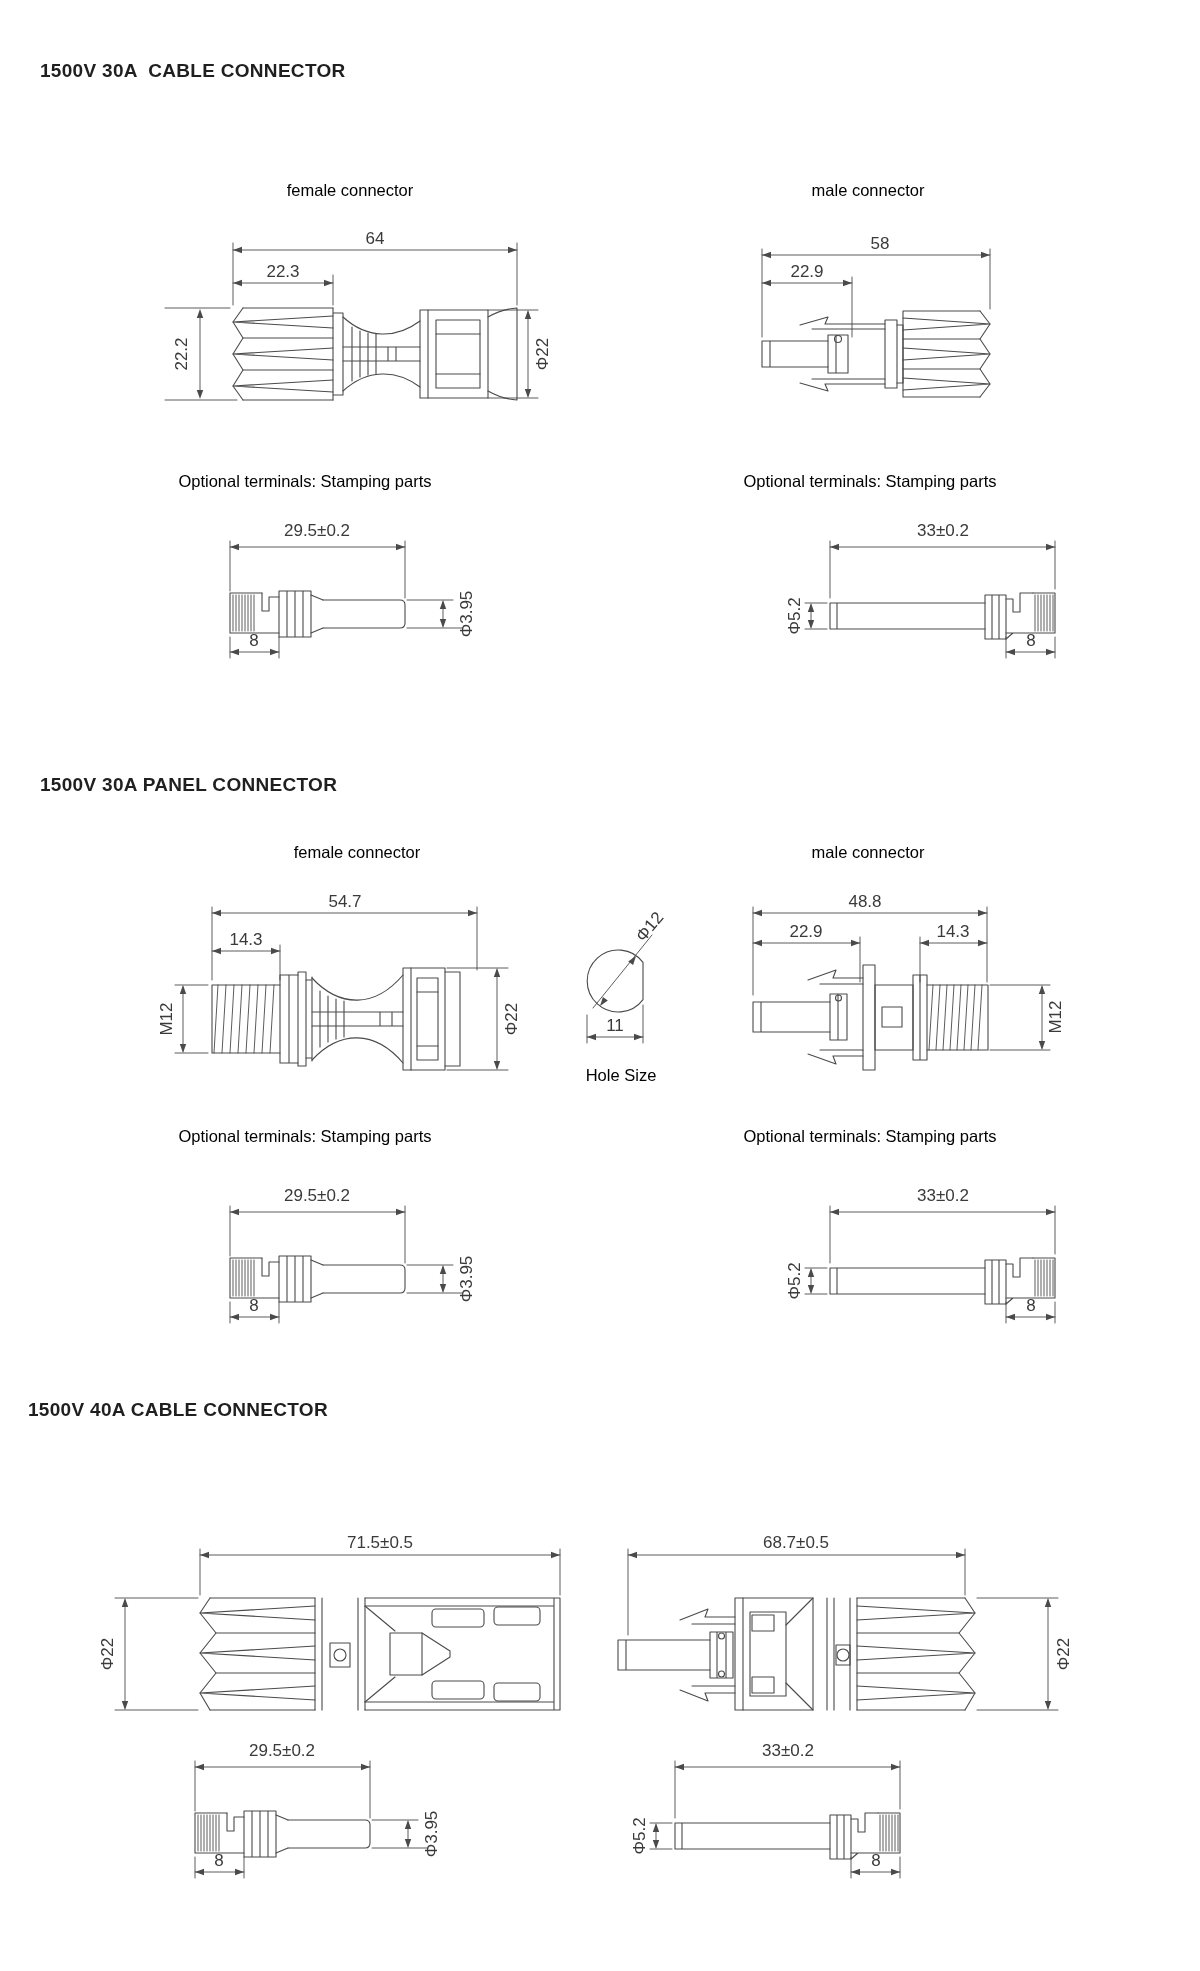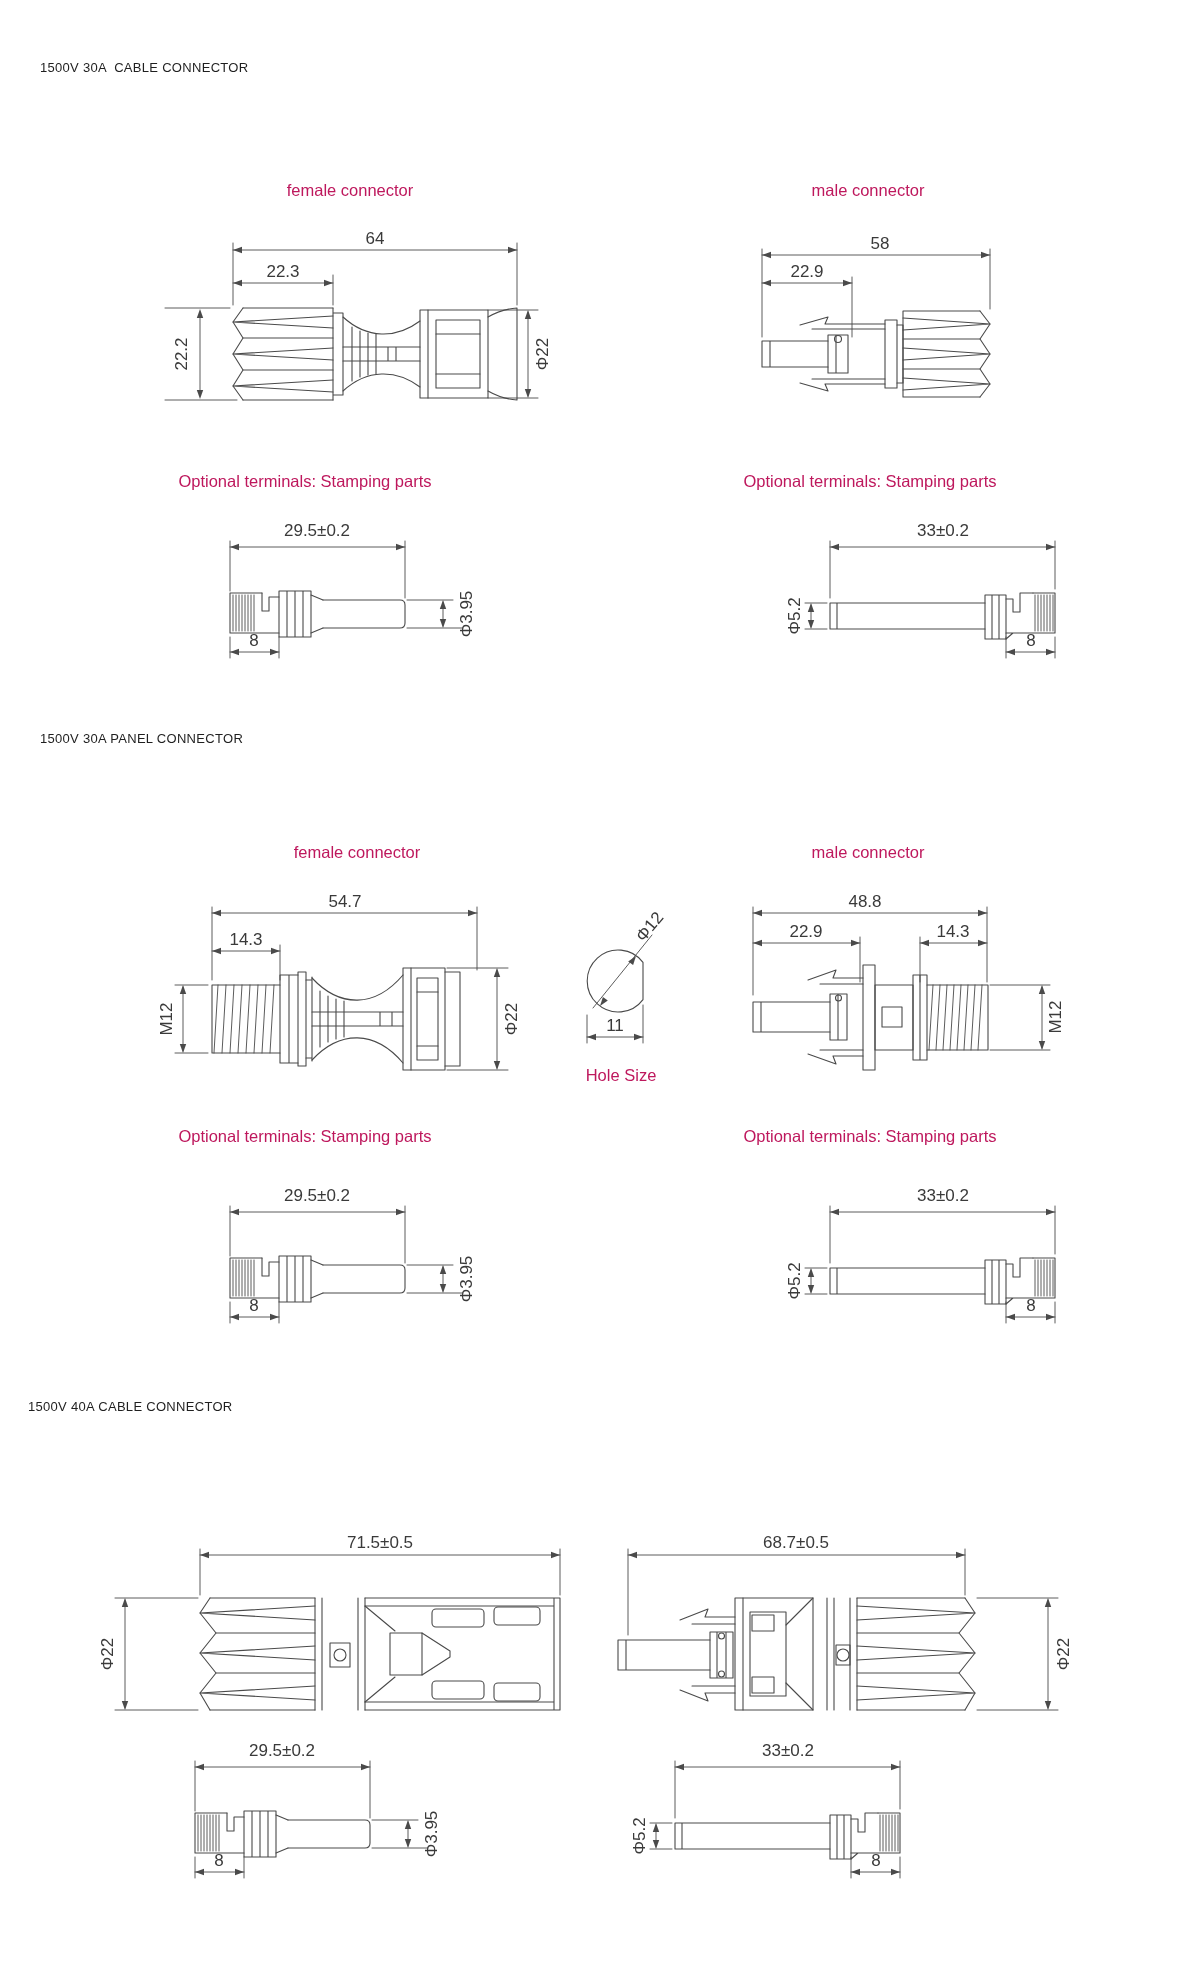--- a/index.html
+++ b/index.html
@@ -1,21 +1,21 @@
 <!DOCTYPE html>
 <html style="--line: #4a4a4a; --text: #3a3a3a; --title: #1f1f1f;"><head>
 <meta charset="utf-8">
 <style>
   :root{ --line:#4a4a4a; --text:#3a3a3a; --title:#1f1f1f; }
   html,body{margin:0;padding:0;background:#fff;}
   .page{position:relative;width:1200px;height:1971px;background:#fff;overflow:hidden;
         font-family:"Liberation Sans",sans-serif;}
   .abs{position:absolute;}
-  .title{font-weight:normal;font-size:13px;color:var(--title);white-space:pre;letter-spacing:.3px;}
-  .lbl{font-size:16.5px;color:#be185d;transform:translateX(-50%);white-space:nowrap;}
+  .title{font-weight:bold;font-size:19px;color:var(--title);white-space:pre;letter-spacing:.3px;}
+  .lbl{font-size:16.5px;color:#000000;transform:translateX(-50%);white-space:nowrap;}
   svg.drw{position:absolute;overflow:visible;}
   .d{stroke:var(--line);stroke-width:1.1;fill:none;stroke-linecap:round;stroke-linejoin:round;}
   .thin{stroke-width:0.9;}
   .ah{fill:var(--line);stroke:none;}
   .dt{font-family:"Liberation Sans",sans-serif;font-size:17px;fill:var(--text);text-anchor:middle;}
 </style>
 </head>
 <body>
 
 <div class="page">
@@ -137,21 +137,21 @@
       <path d="M220,80H241 M220,124H241 M220,80V124 M227,80V124 M234,80V124 M241,80V124"></path>
       <path d="M241,84H248 M248,84V97 M248,97H255 M255,97V78 M255,78H268"></path>
       <path d="M268,78H290 M290,78V118 M241,118H290 M241,124 248,118"></path>
       <path class="thin" d="M270,80V116 M273,80V116 M276,80V116 M279,80V116 M282,80V116 M285,80V116 M288,80V116"></path>
     </g>
     <text class="dt" x="178" y="21">33±0.2</text>
     <text class="dt" x="30" y="106" transform="rotate(-90 30 101)">Φ5.2</text>
     <text class="dt" x="266" y="131">8</text>
   </svg>
 
-  <div class="abs title" style="left:40px;top:731px">1500V 30A PANEL CONNECTOR</div>
+  <div class="abs title" style="left:40px;top:774px">1500V 30A PANEL CONNECTOR</div>
   <div class="abs lbl" style="left:357px;top:843px">female connector</div>
   <div class="abs lbl" style="left:868px;top:843px">male connector</div>
 
   <svg class="drw" style="left:140px;top:860px" width="420" height="230" viewBox="0 0 420 230">
     <g class="d thin">
       <path d="M72,47V120 M337,47V110 M72,53H337"></path>
       <path d="M140,85V120 M72,91H140"></path>
       <path d="M35,125H68 M35,193H68 M43,127V191"></path>
       <path d="M307,108H368 M307,210H368 M357,110V208"></path>
     </g>

